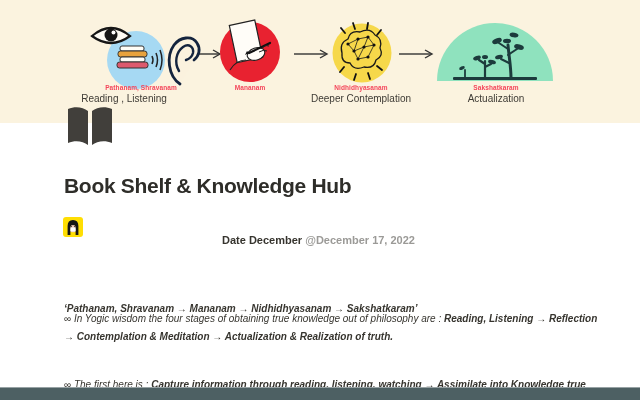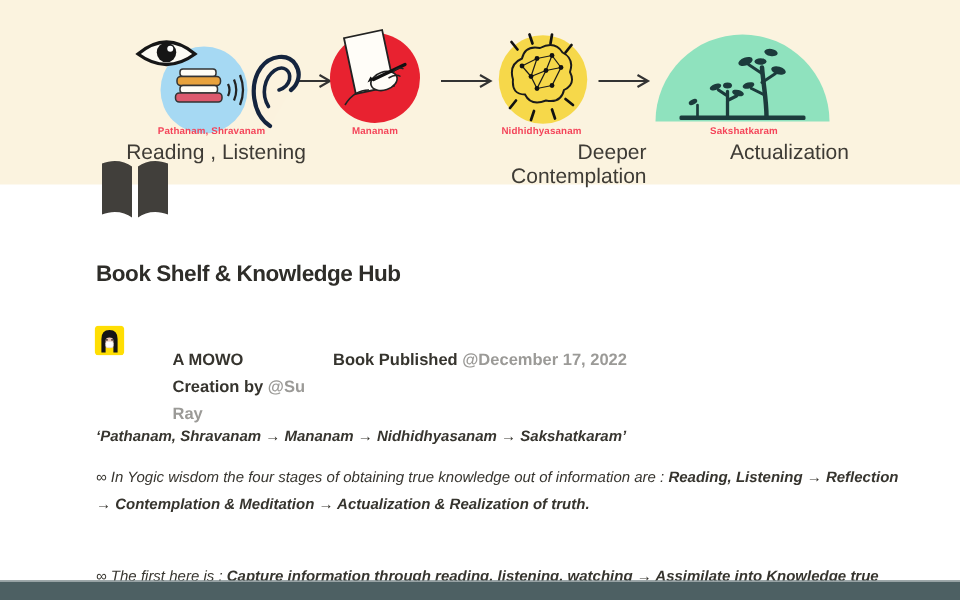--- a/index.html
+++ b/index.html
@@ -13,43 +13,43 @@
   .arrows{left:0;top:0;width:640px;height:123px;}
   .stage1{left:82px;top:16px;width:120px;height:74px;}
   .stage2{left:218px;top:16px;width:64px;height:70px;}
   .stage3{left:330px;top:20px;width:64px;height:66px;}
   .stage4{left:435px;top:19px;width:120px;height:64px;}
   .redlbl{position:absolute;top:84px;font-size:6.5px;font-weight:700;color:#F4455A;text-align:center;letter-spacing:.1px;}
   .r1{left:61px;width:160px;}
   .r2{left:190px;width:120px;}
   .r3{left:301px;width:120px;}
   .r4{left:436px;width:120px;}
-  .englbl{position:absolute;top:93px;font-size:14px;color:#3E3B35;text-align:right;}
+  .englbl{position:absolute;top:93px;font-size:10px;color:#3E3B35;text-align:center;}
   .e1{left:44px;width:160px;}
   .e2{left:190px;width:120px;}
   .e3{left:291px;width:140px;}
   .e4{left:426px;width:140px;}
 
   
   .pageicon{position:absolute;left:66px;top:104px;width:48px;height:44px;}
-  h1.title{position:absolute;left:64px;top:174px;margin:0;font-size:15px;font-weight:700;
+  h1.title{position:absolute;left:64px;top:174px;margin:0;font-size:21px;font-weight:700;
            color:#2E2D29;letter-spacing:-0.3px;white-space:nowrap;}
 
   
   .avatar{position:absolute;left:63px;top:217px;width:20px;height:20px;border-radius:3px;overflow:hidden;}
   .meta{position:absolute;top:231px;font-size:11px;line-height:18px;}
   .meta-author{left:115px;width:92px;}
   .meta-date{left:222px;width:320px;}
   .b{font-weight:700;color:#36342E;}
   .gray{color:#9B9A97;font-weight:700;}
 
   
   p.body{position:absolute;left:64px;width:545px;margin:0;font-size:10px;line-height:18px;
          font-style:italic;color:#37352F;}
-  .quote{top:283px;font-weight:700;}
+  .quote{top:300px;font-weight:700;}
   .p1{top:310px;}
   .p2{top:346px;}
   .p3{top:376px;width:520px;}
 
   
   .bottombar{position:absolute;left:0;top:387px;width:640px;height:13px;
              background:#4D6063;border-top:1px solid #97A2A4;box-sizing:border-box;}
 </style>
 </head>
 <body>
@@ -189,31 +189,27 @@
     <svg viewBox="0 0 20 20" width="20" height="20">
       <rect width="20" height="20" fill="#FFDE03"></rect>
       <circle cx="10" cy="10" r="5.2" fill="#EFC9B8"></circle>
       <path d="M4.6,18 L4.6,9 Q4.6,3 10,3 Q15.4,3 15.4,9 L15.4,18 L12.6,18 L12.6,10 Q12.6,8 10,8 Q7.4,8 7.4,10 L7.4,18 Z" fill="#151515"></path>
       <circle cx="8.3" cy="9.6" r="0.55" fill="#111"></circle>
       <circle cx="11.7" cy="9.6" r="0.55" fill="#111"></circle>
       <rect x="7.5" y="10.6" width="5" height="4" rx="1.3" fill="#ffffff" stroke="#d9d9d9" stroke-width="0.3"></rect>
     </svg>
   </div>
 
-  <div class="meta meta-author">
-    <span class="b">A MOWO Creation by</span>
-    <span class="gray">@Su Ray</span>
-  </div>
 
   <div class="meta meta-date">
-    <span class="b">Book Published</span>
+    <span class="b">Date December</span>
     <span class="gray">@December 17, 2022</span>
   </div>
 
   <p class="body quote"><span>‘Pathanam, Shravanam → Mananam → Nidhidhyasanam → Sakshatkaram’</span></p>
 
-  <p class="body p1"><span>∞ In Yogic wisdom the four stages of obtaining true knowledge out of information are : </span><span class="b">Reading, Listening → Reflection → Contemplation &amp; Meditation → Actualization &amp; Realization of truth.</span></p>
+  <p class="body p1"><span>∞ In Yogic wisdom the four stages of obtaining true knowledge out of philosophy are : </span><span class="b">Reading, Listening → Reflection → Contemplation &amp; Meditation → Actualization &amp; Realization of truth.</span></p>
 
 
   <p class="body p3"><span>∞ The first here is : </span><span class="b">Capture information through reading, listening, watching → Assimilate into Knowledge true</span></p>
 
   <div class="bottombar"></div>
 </div>
 
 </body></html>

